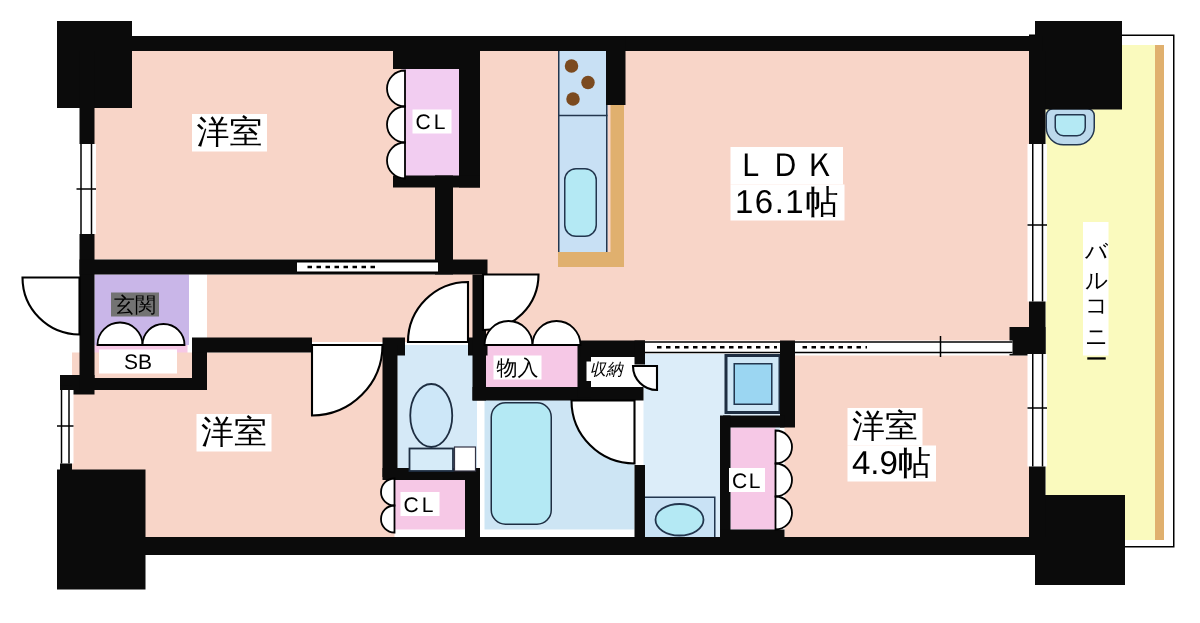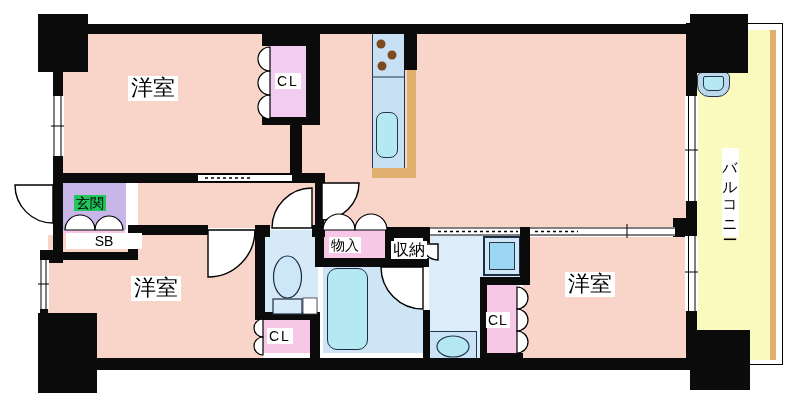--- a/index.html
+++ b/index.html
@@ -22,21 +22,21 @@
   .svg-overlay{position:absolute;left:0;top:0;z-index:40;}
   .walls{z-index:30;}
   .fix{z-index:20;}
   .flz{z-index:10;}
   .railing{position:absolute;left:686px;top:23px;width:97px;height:342px;
     border:1.5px solid #000;background:transparent;z-index:1;}
   .label{position:absolute;z-index:50;color:#000;}
   .rlabel{font-size:22px;line-height:1.12;white-space:nowrap;}
   .rlabel .ln{display:table;background:#fff;padding:0 3px;}
   .slabel{font-size:14px;line-height:1.15;background:#fff;padding:0 2px;white-space:nowrap;}
-  .xs{font-size:16px;}
+  .xs{font-size:11px;font-style:italic;}
   .vlabel{writing-mode:vertical-rl;text-orientation:upright;font-size:15px;
     letter-spacing:3px;background:#fff;padding:3px 1px;line-height:1.0;}
   .counter{position:absolute;background:#c8e0f4;border:1px solid #23364e;}
   .sinkk{position:absolute;background:#b4e9f4;border:1.5px solid #23364e;border-radius:8px;}
   .tub{position:absolute;background:#b4e9f4;border:1.5px solid #1e2e42;border-radius:10px;}
   .washer-o{position:absolute;background:#cfe7f6;border:2px solid #1e2e42;}
   .washer-i{position:absolute;background:#9bd6f2;border:1px solid #23364e;}
   .vanity{position:absolute;background:#c9e2f5;border:1px solid #23364e;}
   .slop{position:absolute;background:#bcd9ec;border:1.5px solid #23364e;border-radius:5px 5px 12px 12px;}
   .slop-i{position:absolute;background:#b4e9f4;border:1px solid #23364e;border-radius:2px 2px 6px 6px;}
@@ -212,35 +212,38 @@
       <line x1="535" y1="231.5" x2="578" y2="231.5" stroke="#000" stroke-width="1.6" stroke-dasharray="3 3"></line>
       <line x1="627" y1="224" x2="627" y2="238" stroke="#000" stroke-width="1"></line>
     </g>
   </svg>
 
   <div class="label rlabel" style="left:128px;top:76px">
     <span class="ln">洋室</span>
   </div>
 
   <div class="label rlabel" style="left:487px;top:98px;letter-spacing:1px">
+    <span class="ln">ＬＤＫ</span>
+    <span class="ln">16.1帖</span>
   </div>
 
   <div class="label rlabel" style="left:131px;top:276px">
     <span class="ln">洋室</span>
   </div>
 
   <div class="label rlabel" style="left:565px;top:272px">
     <span class="ln">洋室</span>
+    <span class="ln">4.9帖</span>
   </div>
 
   <div class="label vlabel" style="left:722px;top:148px">バルコニー</div>
 
-  <div class="label slabel" style="left:74px;top:195px;background:#22c55e">玄関</div>
-
-  <div class="label slabel" style="left:66px;top:233px;width:76px;text-align:center">SB</div>
+  <div class="label slabel" style="left:74px;top:195px;background:#737373">玄関</div>
+
+  <div class="label slabel" style="left:66px;top:233px;width:52px;text-align:center">SB</div>
 
   <div class="label slabel" style="left:275px;top:73px;letter-spacing:2px">CL</div>
 
   <div class="label slabel" style="left:267px;top:328px;letter-spacing:2px">CL</div>
 
   <div class="label slabel" style="left:486px;top:312px;letter-spacing:1px">CL</div>
 
   <div class="label slabel" style="left:329px;top:237px">物入</div>
 
   <div class="label slabel xs" style="left:391px;top:241px">収納</div>

